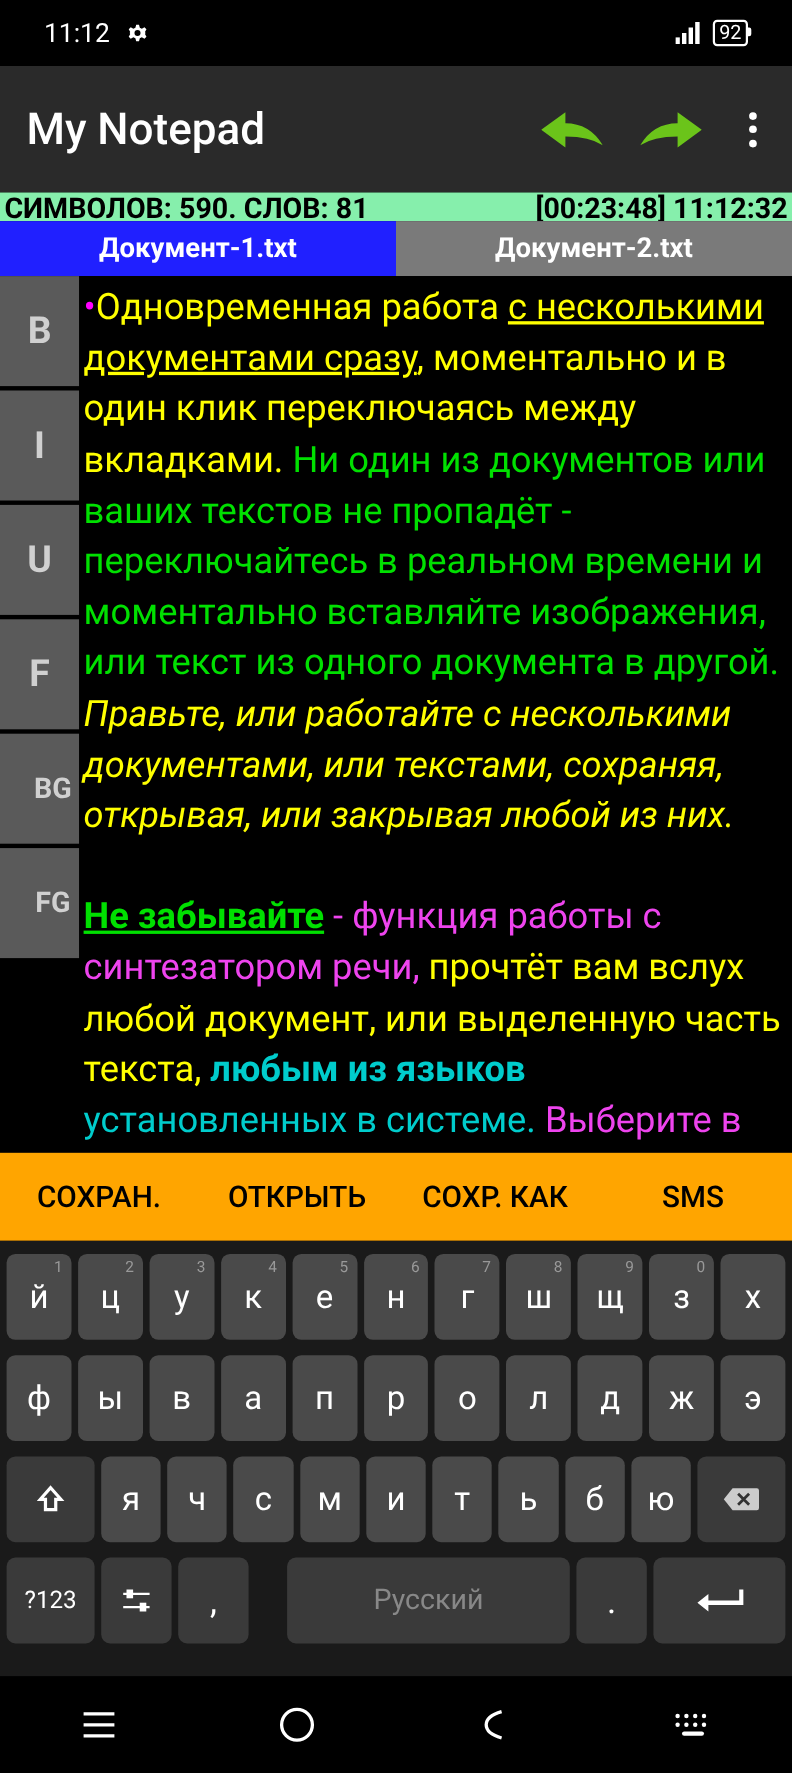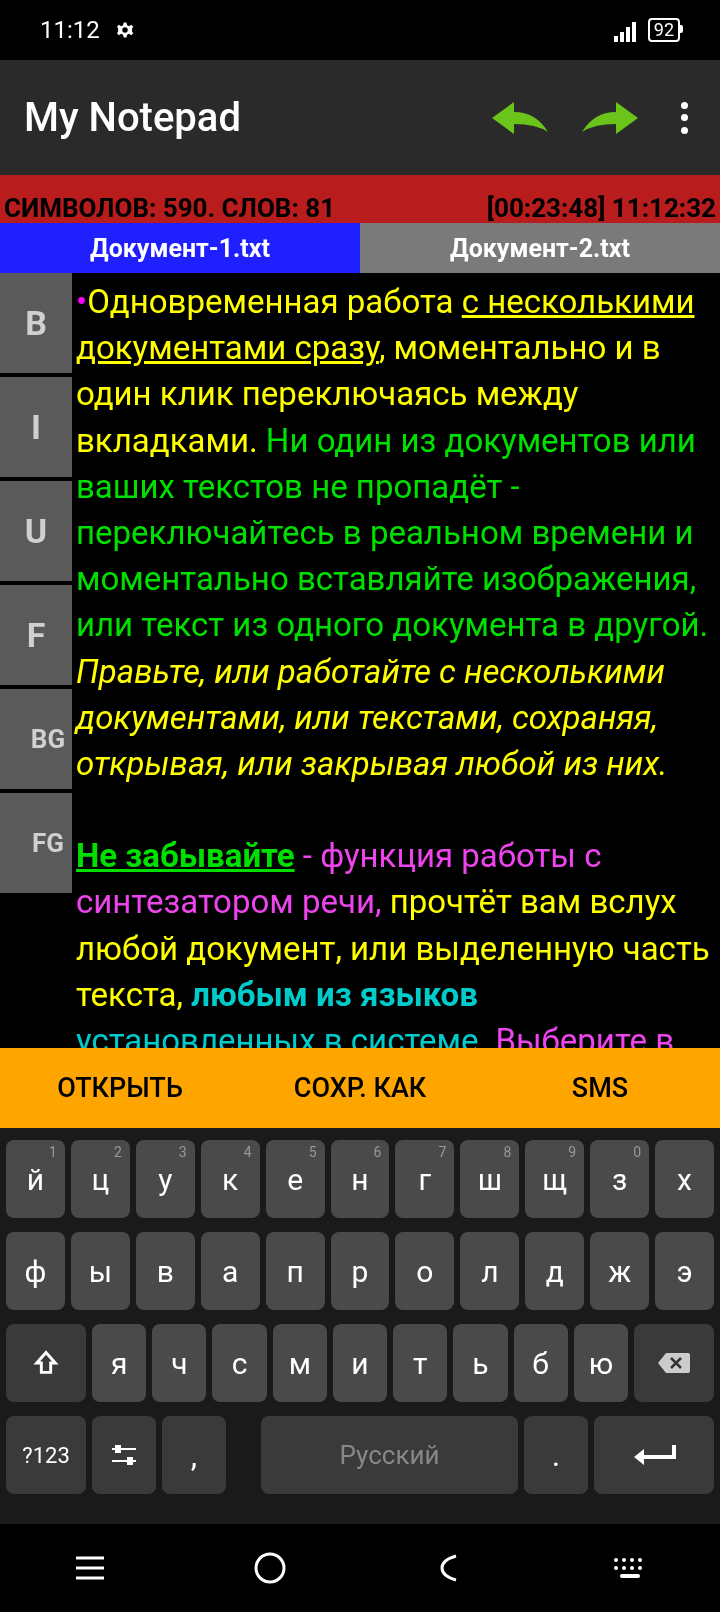--- a/index.html
+++ b/index.html
@@ -1,29 +1,29 @@
 <!DOCTYPE html>
 <html><head>
 <meta charset="utf-8">
 <style>
 * { margin: 0; padding: 0; box-sizing: border-box; }
 body { width: 720px; height: 1612px; background: #000; font-family: Roboto, Arial, sans-serif; overflow: hidden; display: flex; flex-direction: column; }
 .status-bar { height: 60px; background: #000; color: #fff; display: flex; align-items: center; padding: 0 40px; justify-content: space-between; font-size: 24px; }
 .status-left { display: flex; align-items: center; gap: 14px; }
-.status-right { display: flex; align-items: flex-end; gap: 10px; }
+.status-right { display: flex; align-items: center; gap: 10px; }
 .status-right svg { display: block; }
 .battery { border: 2px solid #fff; border-radius: 4px; padding: 1px 4px; font-size: 18px; line-height: 1; position: relative; }
 .battery::after { content: ''; position: absolute; right: -5px; top: 5px; width: 3px; height: 8px; background: #fff; border-radius: 0 2px 2px 0; }
 .header { height: 115px; background: #2a2a2a; display: flex; align-items: center; padding: 12px 24px; justify-content: space-between; }
 .header-title { color: #fff; font-size: 40px; font-weight: 500; }
 .header-actions { display: flex; align-items: center; gap: 34px; }
 .arrow-icon { width: 56px; height: 40px; }
 .menu-dots { width: 24px; height: 36px; display: flex; flex-direction: column; justify-content: space-between; align-items: center; padding: 2px 0; }
 .menu-dots span { width: 7px; height: 7px; background: #fff; border-radius: 50%; }
-.stats-bar { height: 48px; background: #b91c1c; color: #000; display: flex; align-items: flex-end; justify-content: space-between; padding: 0 4px; font-size: 26px; font-weight: 700; }
+.stats-bar { height: 26px; background: #86efac; color: #000; display: flex; align-items: flex-start; justify-content: space-between; padding: 0 4px; font-size: 26px; font-weight: 700; }
 .tabs { display: flex; height: 50px; }
 .tab { flex: 1; display: flex; align-items: center; justify-content: center; font-size: 25px; font-weight: 700; color: #fff; }
 .tab.active { background: #2020ff; }
 .tab.inactive { background: #7a7a7a; }
 .editor-area { display: flex; flex: 1; min-height: 0; }
 .format-bar { width: 72px; background: #000; display: flex; flex-direction: column; }
 .format-btn { height: 100px; background: #5a5a5a; color: #d0d0d0; display: flex; align-items: center; justify-content: center; font-size: 34px; font-weight: 700; margin-bottom: 4px; cursor: pointer; }
 .format-btn.sm { font-size: 26px; padding-left: 24px; }
 .text-content { flex: 1; background: #000; padding: 6px 4px 6px 4px; font-size: 33px; line-height: 1.4; overflow: hidden; }
 .t-yellow { color: #ffff00; }
@@ -109,20 +109,21 @@
     <div class="format-btn sm">FG</div>
   </div>
   <div class="text-content">
     <span class="bullet">•</span><span class="t-yellow">Одновременная работа </span><span class="t-yellow t-ul">с несколькими документами сразу</span><span class="t-yellow">, моментально и в один клик переключаясь между вкладками. </span><span class="t-green">Ни один из документов или ваших текстов не пропадёт - переключайтесь в реальном времени и моментально вставляйте изображения, или текст из одного документа в другой. </span><span class="t-yellow t-it">Правьте, или работайте с несколькими документами, или текстами, сохраняя, открывая, или закрывая любой из них.</span>
     <br><br>
     <span class="t-green t-b t-ul">Не забывайте</span><span class="t-magenta"> - функция работы с синтезатором речи, </span><span class="t-yellow">прочтёт вам вслух любой документ, или выделенную часть текста, </span><span class="t-cyan t-b">любым из языков</span><span class="t-cyan"> установленных в системе. </span><span class="t-magenta">Выберите в меню пункт </span>
   </div>
 </div>
 
 <div class="bottom-toolbar">
+  <div class="bottom-btn">СОХРАН.</div>
   <div class="bottom-btn">ОТКРЫТЬ</div>
   <div class="bottom-btn">СОХР. КАК</div>
   <div class="bottom-btn">SMS</div>
 </div>
 
 <div class="keyboard">
   <div class="kb-row" id="kbr1">
       <div class="key">й<span class="sup">1</span></div>
       <div class="key">ц<span class="sup">2</span></div>
       <div class="key">у<span class="sup">3</span></div>

